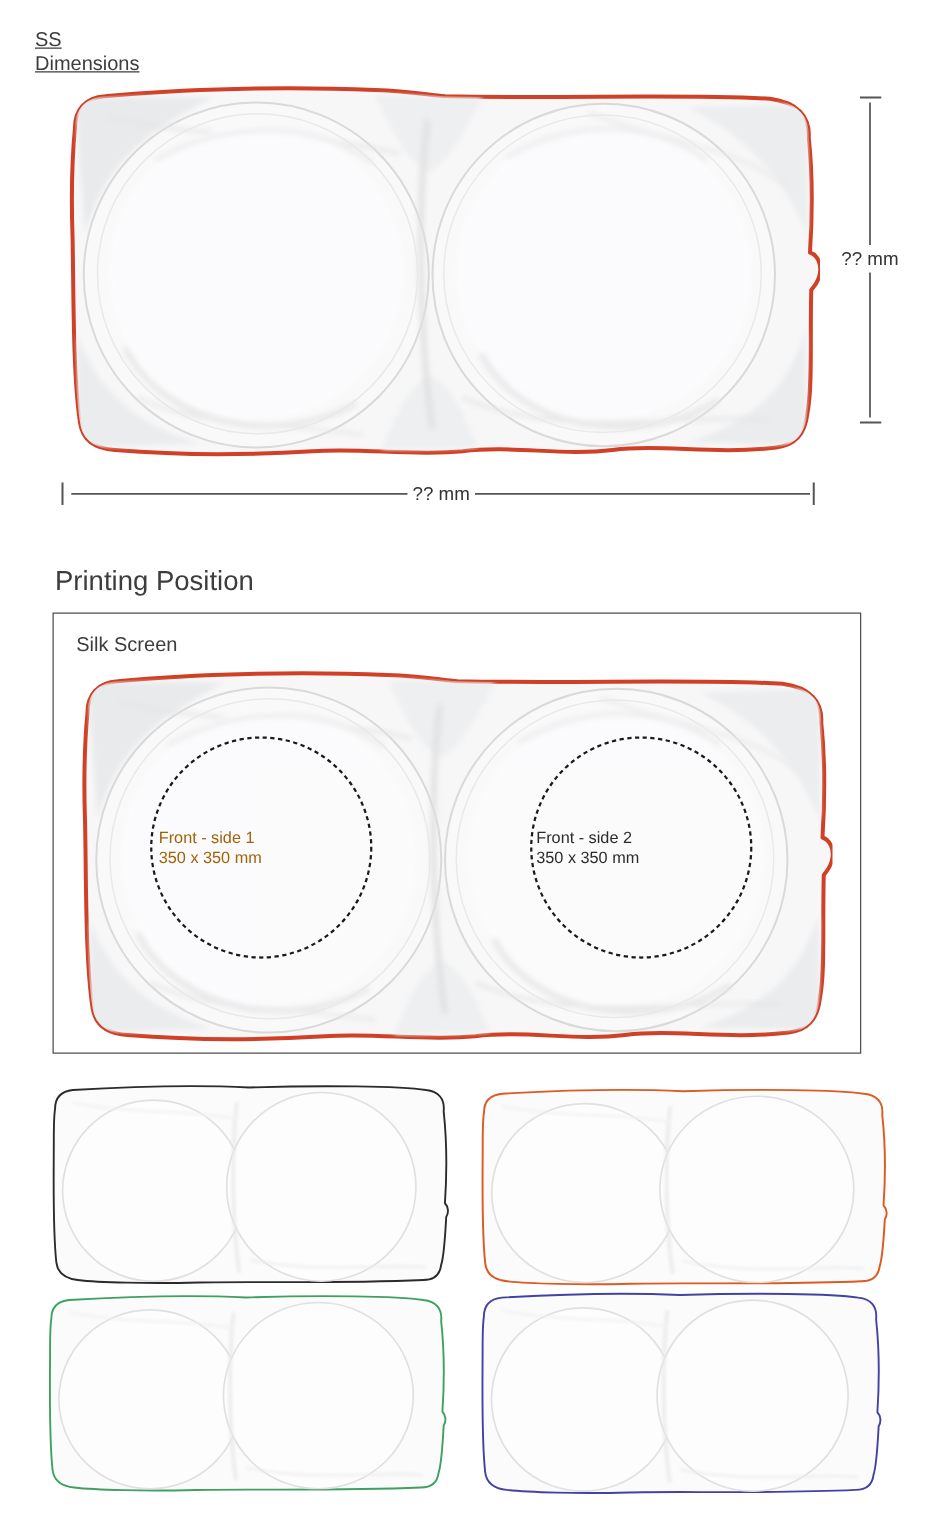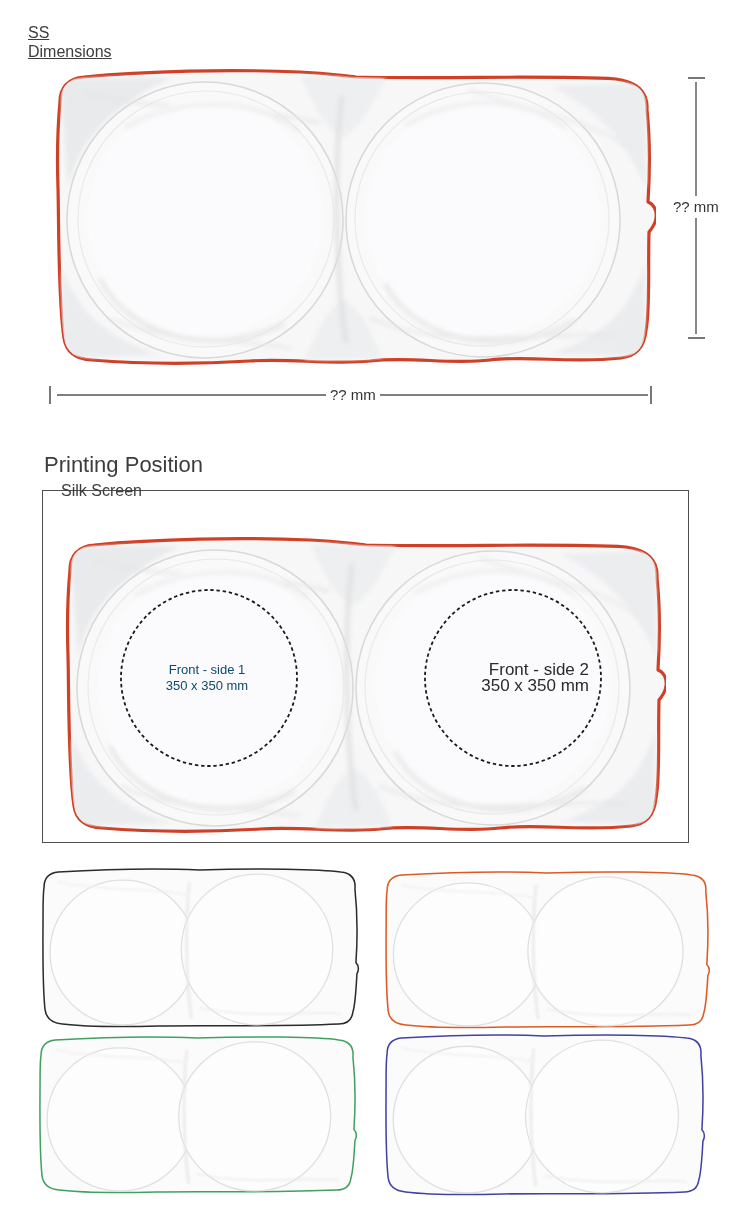--- a/index.html
+++ b/index.html
@@ -119,37 +119,37 @@
   <line x1="17" y1="15" x2="286" y2="15" stroke="#555" stroke-width="1.4"></line>
   <text x="290" y="20" font-size="15" fill="#333" font-family="Liberation Sans, sans-serif">?? mm</text>
   <line x1="340" y1="15" x2="608" y2="15" stroke="#555" stroke-width="1.4"></line>
   <line x1="611" y1="6" x2="611" y2="24" stroke="#555" stroke-width="1.6"></line>
 </svg>
 
 <div class="abs" style="left:16px;top:452px;font-size:22px;color:#3d3d3d;margin-left:28px;">Printing Position</div>
 
 <div class="abs" style="left:42px;top:490px;width:645px;height:351px;border:1px solid #4f4f4f;"></div>
 
-<div class="abs" style="left:61px;top:482px;font-size:16px;color:#3d3d3d;">Silk Screen</div>
+<div class="abs" style="left:61px;top:508px;font-size:16px;color:#3d3d3d;">Silk Screen</div>
 
 <svg class="abs" style="left:60px;top:536px;" width="606" height="302" viewBox="0 0 606 302">
   <use href="#bigshade"></use>
 </svg>
 
 <svg class="abs" style="left:114px;top:583px;" width="190" height="190" viewBox="0 0 190 190">
   <circle cx="95" cy="95" r="88" fill="none" stroke="#1a1a1a" stroke-width="1.8" stroke-dasharray="3.4,2.8"></circle>
 </svg>
 
-<div class="abs" style="left:127px;top:662px;width:160px;text-align:center;font-size:13px;color:#0c4a6e;line-height:16px;">Front - side 1<br>350 x 350 mm</div>
+<div class="abs" style="left:127px;top:662px;width:160px;text-align:left;font-size:13px;color:#a16207;line-height:16px;">Front - side 1<br>350 x 350 mm</div>
 
 <svg class="abs" style="left:418px;top:583px;" width="190" height="190" viewBox="0 0 190 190">
   <circle cx="95" cy="95" r="88" fill="none" stroke="#1a1a1a" stroke-width="1.8" stroke-dasharray="3.4,2.8"></circle>
 </svg>
 
-<div class="abs" style="left:429px;top:662px;width:160px;text-align:right;font-size:17px;color:#2b2b2b;line-height:16px;">Front - side 2<br>350 x 350 mm</div>
+<div class="abs" style="left:429px;top:662px;width:160px;text-align:left;font-size:13px;color:#2b2b2b;line-height:16px;">Front - side 2<br>350 x 350 mm</div>
 
 <svg class="abs" style="left:38px;top:867px;" width="323" height="161" viewBox="0 0 320 160" preserveAspectRatio="none">
   <use href="#smallshade" stroke="#2b2b2b"></use>
 </svg>
 
 <svg class="abs" style="left:381px;top:870px;" width="331" height="159" viewBox="0 0 320 160" preserveAspectRatio="none">
   <use href="#smallshade" stroke="#dd5a22"></use>
 </svg>
 
 <svg class="abs" style="left:35px;top:1035px;" width="324" height="159" viewBox="0 0 320 160" preserveAspectRatio="none">

